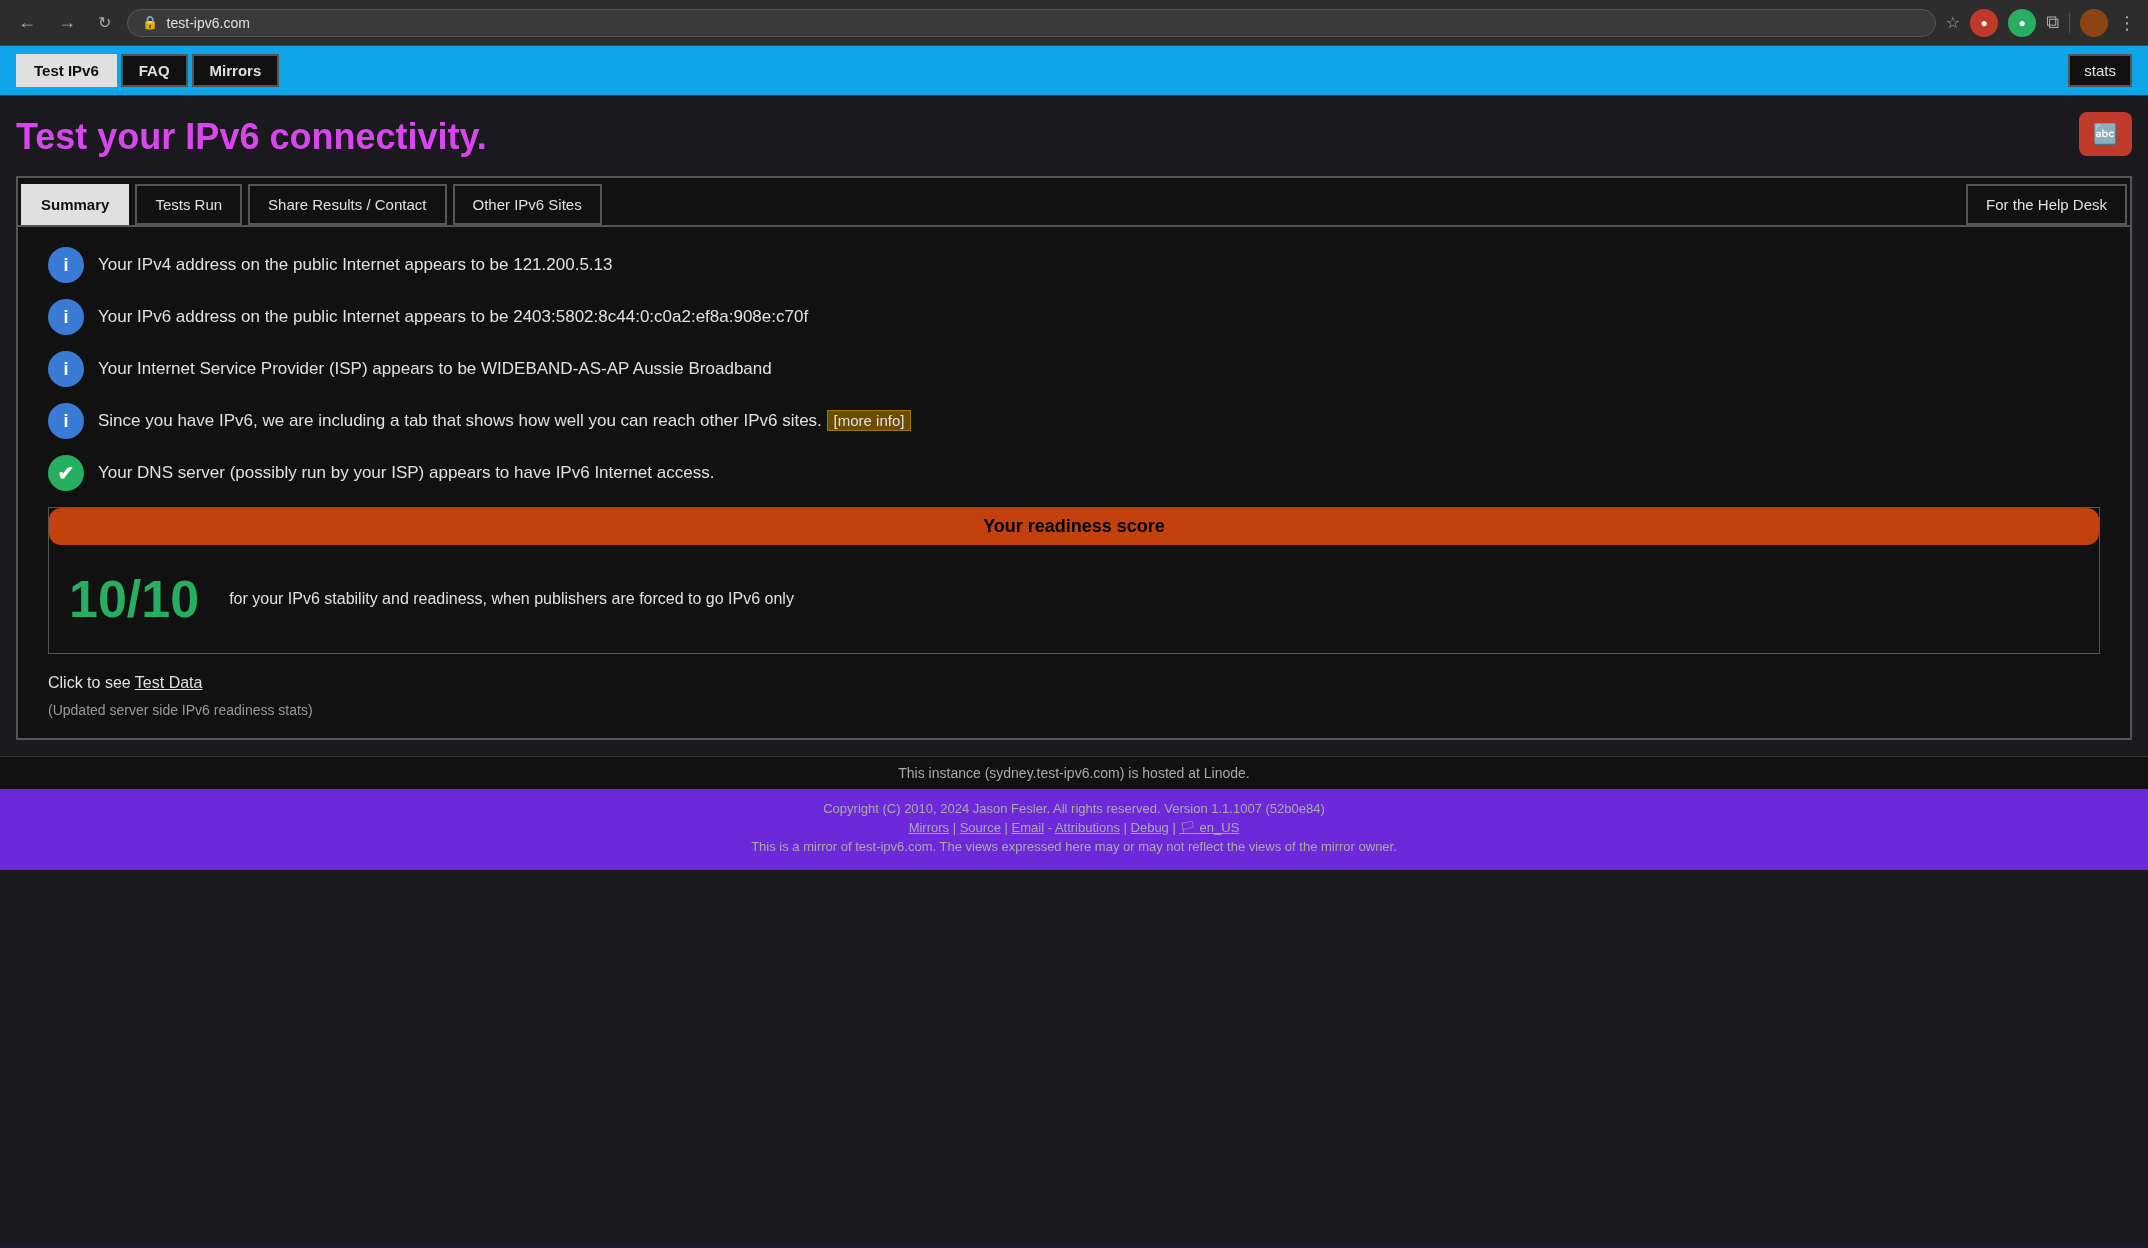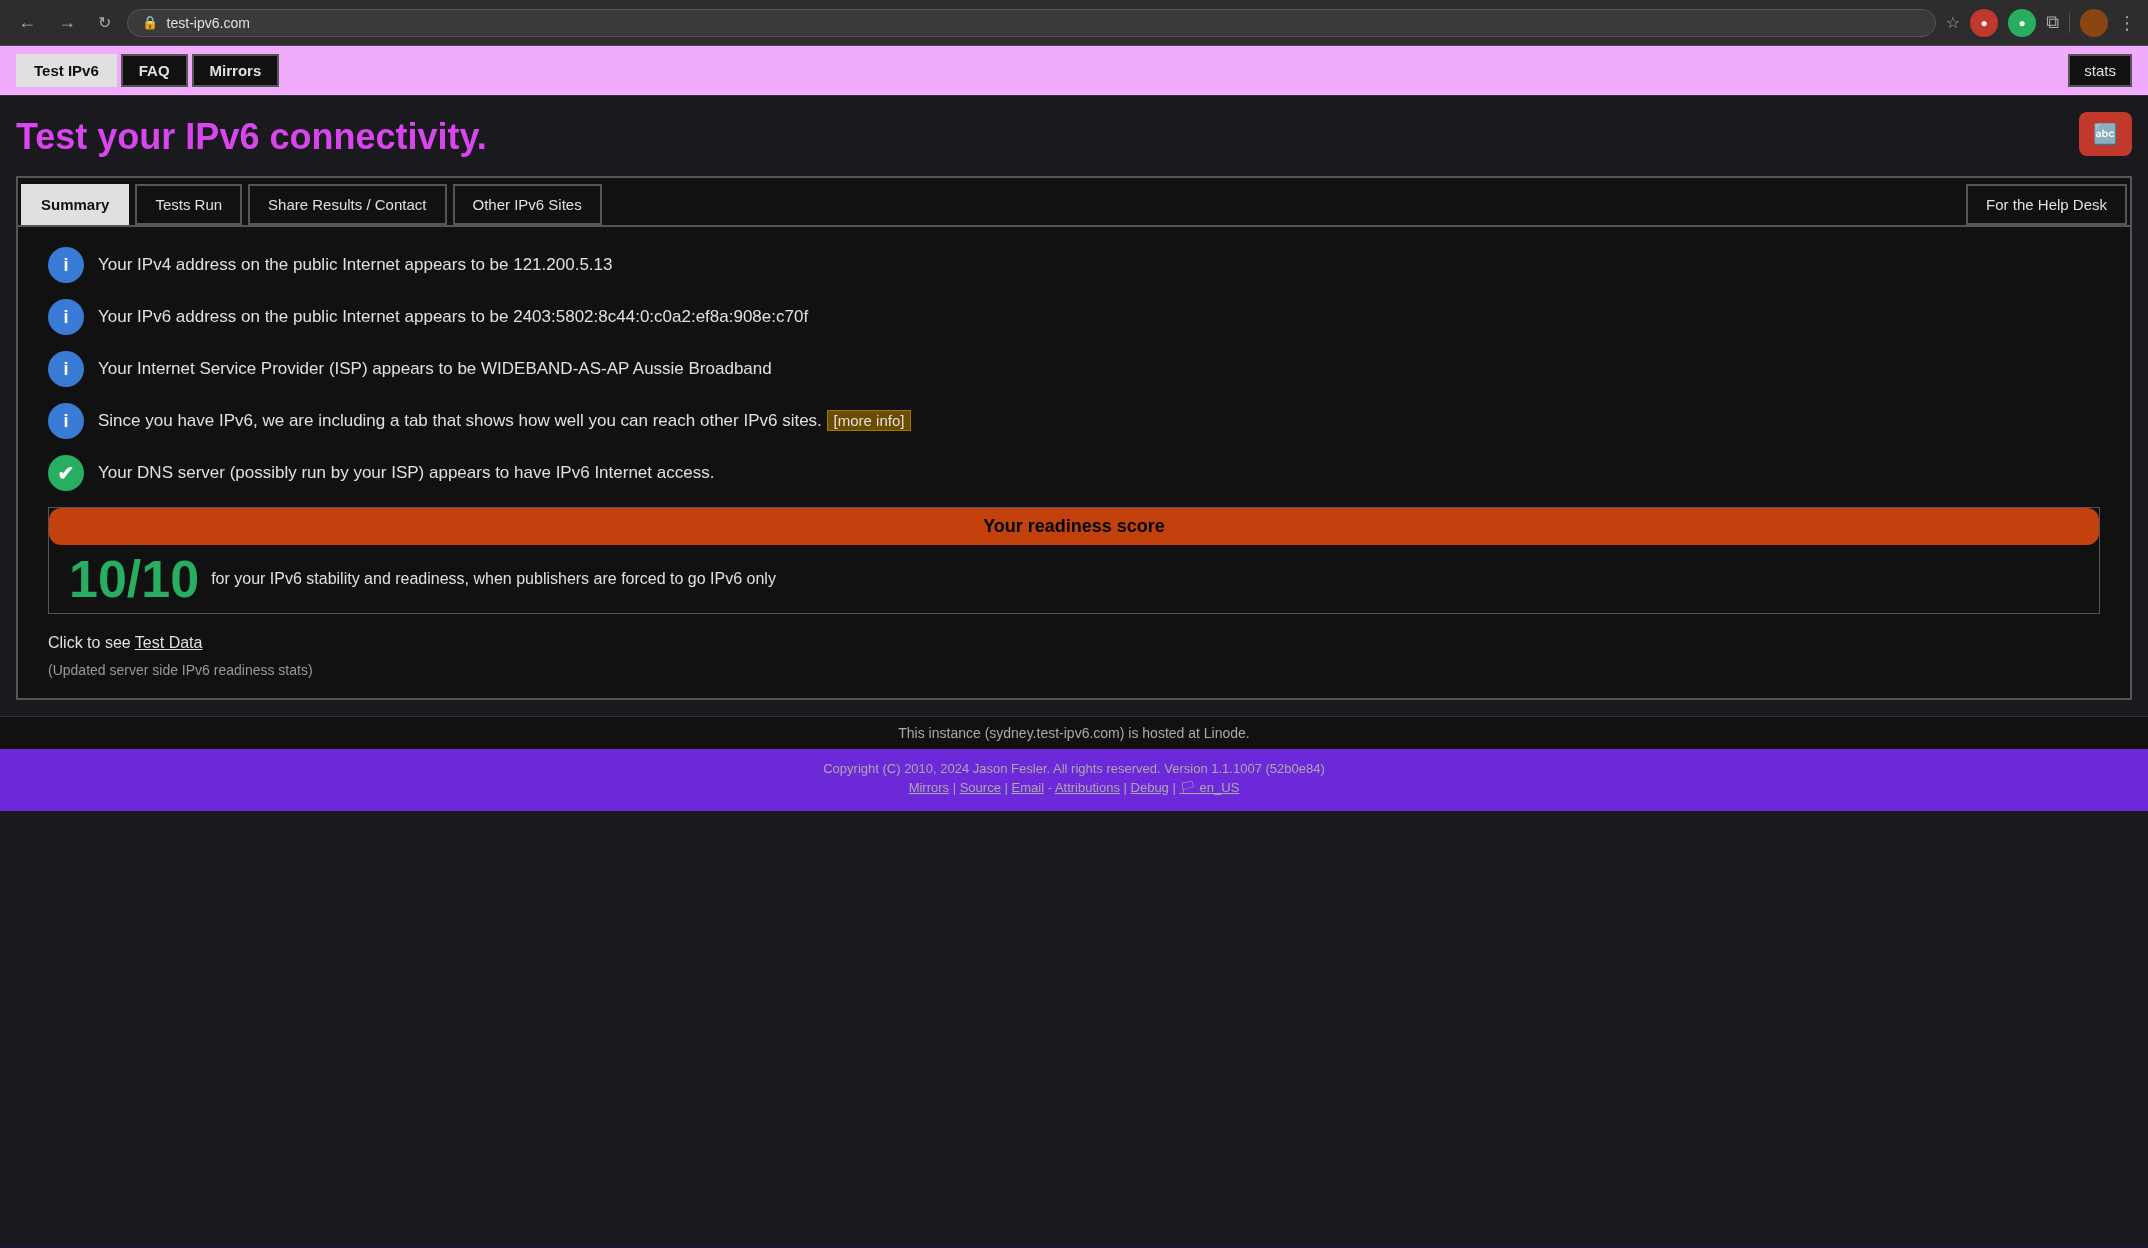--- a/index.html
+++ b/index.html
@@ -59,21 +59,21 @@
     .browser-menu { color: #aaa; font-size: 18px; cursor: pointer; }
 
     
     .page-content {
       background: #1a1a1e;
       min-height: calc(100vh - 50px);
     }
 
     
     .site-nav {
-      background: #f0abfc;
+      background: #0ea5e9;
       padding: 8px 16px;
       display: flex;
       align-items: center;
       justify-content: space-between;
       border-bottom: 1px solid #333;
     }
     .nav-tabs {
       display: flex;
       gap: 4px;
     }
@@ -213,24 +213,24 @@
     .score-header {
       background: #c2410c;
       color: black;
       text-align: center;
       padding: 8px;
       font-weight: bold;
       font-size: 18px;
       border-radius: 12px;
     }
     .score-body {
-      padding: 4px 20px;
-      display: flex;
-      align-items: center;
-      gap: 12px;
+      padding: 24px 20px;
+      display: flex;
+      align-items: center;
+      gap: 30px;
     }
     .score-number {
       font-size: 52px;
       font-weight: bold;
       color: #27ae60;
     }
     .score-desc {
       font-size: 16px;
       color: #e0e0e0;
     }
@@ -375,15 +375,16 @@
   <div class="site-footer">
     <div class="footer-line">Copyright (C) 2010, 2024 Jason Fesler. All rights reserved. Version 1.1.1007 (52b0e84)</div>
     <div class="footer-line">
       <a href="#">Mirrors</a> |
       <a href="#">Source</a> |
       <a href="#">Email</a>  -  
       <a href="#">Attributions</a> |
       <a href="#">Debug</a> |
       <a href="#">🏳 en_US</a>
     </div>
+    <div class="footer-line">This is a mirror of test-ipv6.com. The views expressed here may or may not reflect the views of the mirror owner.</div>
   </div>
 
 </div>
 
 </body></html>

